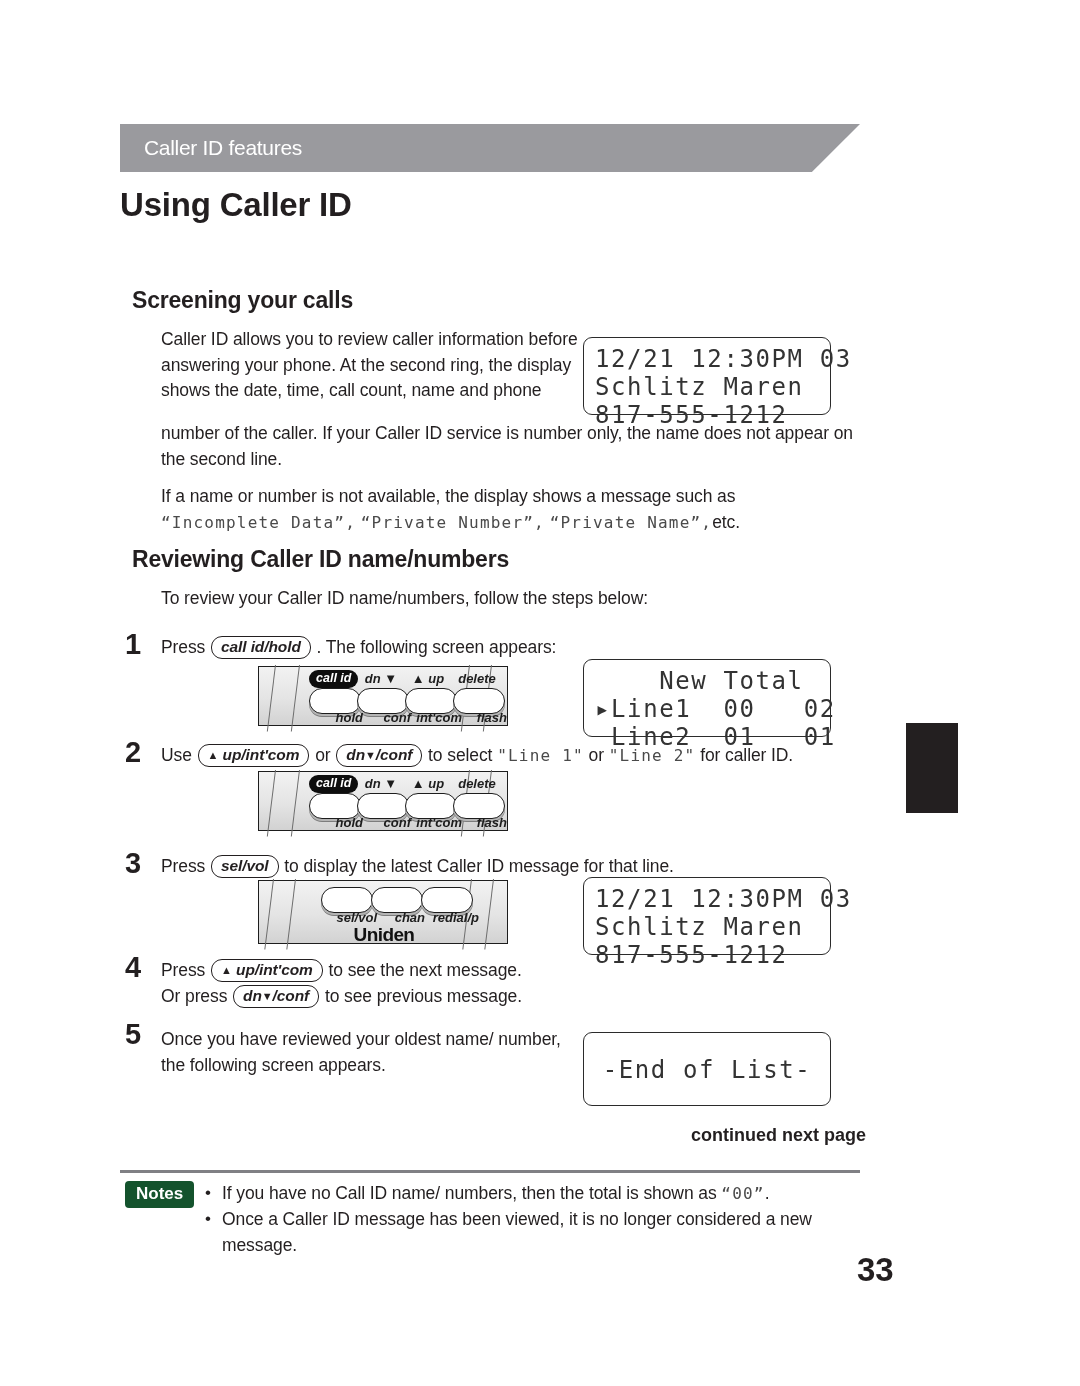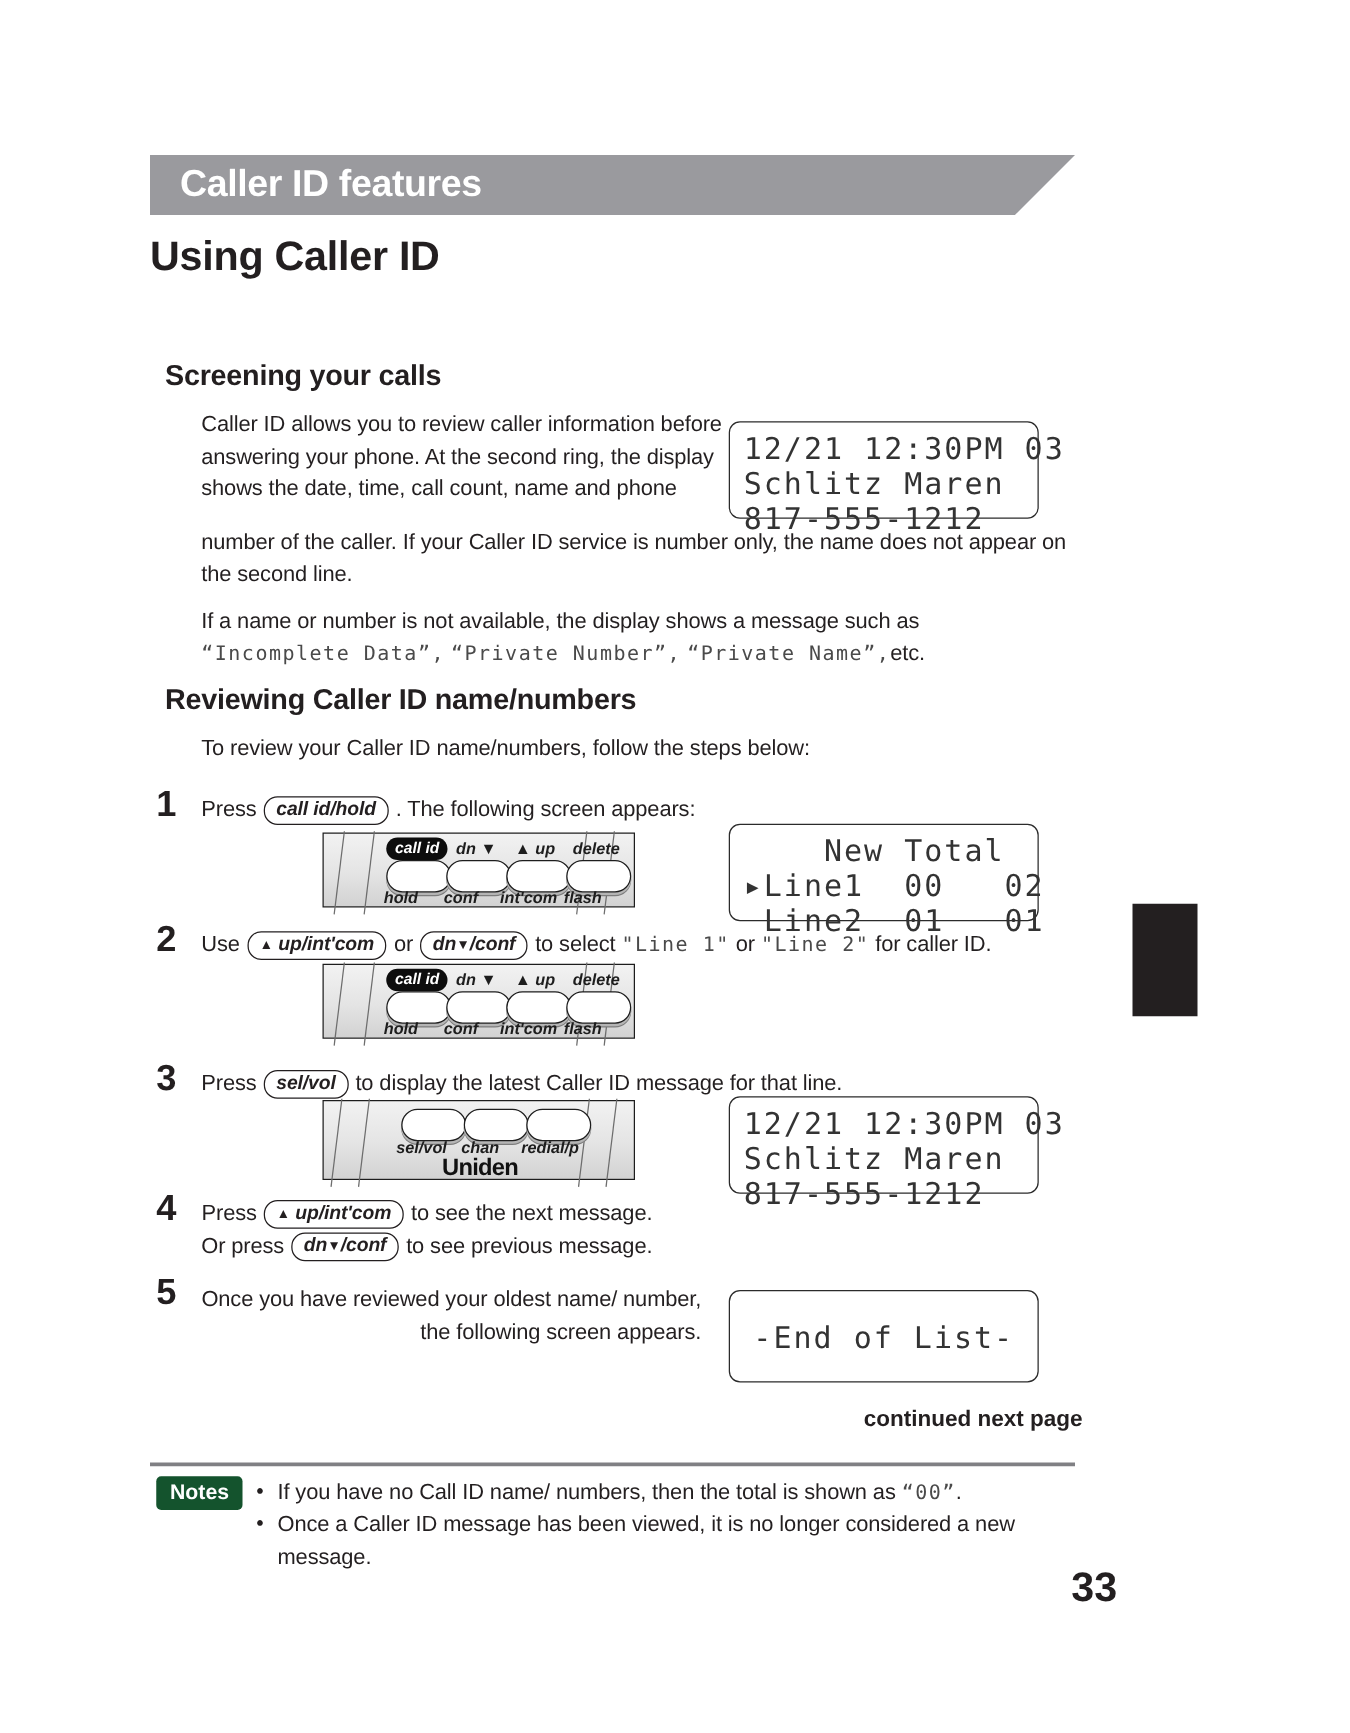--- a/index.html
+++ b/index.html
@@ -14,21 +14,21 @@
   .banner{
     position:absolute;left:120px;top:124px;width:740px;height:48px;
   }
   .banner-shape{
     position:absolute;inset:0;
     background:#9a9a9e;
     clip-path:polygon(0 0, 100% 0, 93.5% 100%, 0 100%);
   }
   .banner-title{
     position:absolute;left:24px;top:50%;transform:translateY(-50%);
-    color:#ffffff;font-size:30px;font-weight:bold;letter-spacing:-0.3px;
+    color:#ffffff;font-size:21px;font-weight:normal;letter-spacing:-0.3px;
     white-space:nowrap;
   }
 
   
   .h1{
     position:absolute;left:120px;top:186px;
     font-size:33px;font-weight:bold;letter-spacing:-0.2px;
   }
   .lead{
     position:absolute;left:120px;top:250px;
@@ -71,21 +71,21 @@
   .lcd-end .row{
     text-align:center;line-height:74px;font-size:24px;
   }
 
   
   .step-num{
     position:absolute;font-size:29px;font-weight:bold;color:#231f20;
   }
   .step-txt{
     position:absolute;font-size:17.5px;line-height:26px;color:#231f20;
-    letter-spacing:-0.1px;white-space:nowrap;text-align:right;
+    letter-spacing:-0.1px;white-space:nowrap;
   }
   .step-txt.wrap{white-space:normal;}
 
   
   .key{
     display:inline-block;border:1.4px solid #231f20;border-radius:11px;
     padding:1px 9px 2px 9px;font-style:italic;font-weight:bold;
     font-size:15.5px;line-height:18px;vertical-align:1px;margin:0 1px;
     white-space:nowrap;
   }
@@ -107,21 +107,21 @@
     background:#ffffff;border:1.6px solid #1d1d1d;
     box-shadow:0 2px 0 0 #b5b5b5, 0 3px 0 0 #7d7d7d;
     box-sizing:border-box;
   }
   .kp-top{
     position:absolute;font-size:13px;font-style:italic;font-weight:bold;
     color:#1d1d1d;white-space:nowrap;text-align:center;
   }
   .kp-bot{
     position:absolute;font-size:13px;font-style:italic;font-weight:bold;
-    color:#1d1d1d;white-space:nowrap;text-align:left;
+    color:#1d1d1d;white-space:nowrap;text-align:right;
   }
   .kp-pill{
     position:absolute;background:#0d0d0d;border-radius:9px;
     color:#ffffff;font-size:12.5px;font-style:italic;font-weight:bold;
     padding:1px 7px 2px 7px;white-space:nowrap;line-height:15px;
   }
   .kp-brand{
     position:absolute;font-size:19px;font-weight:bold;color:#111;
     letter-spacing:-0.6px;white-space:nowrap;
   }

